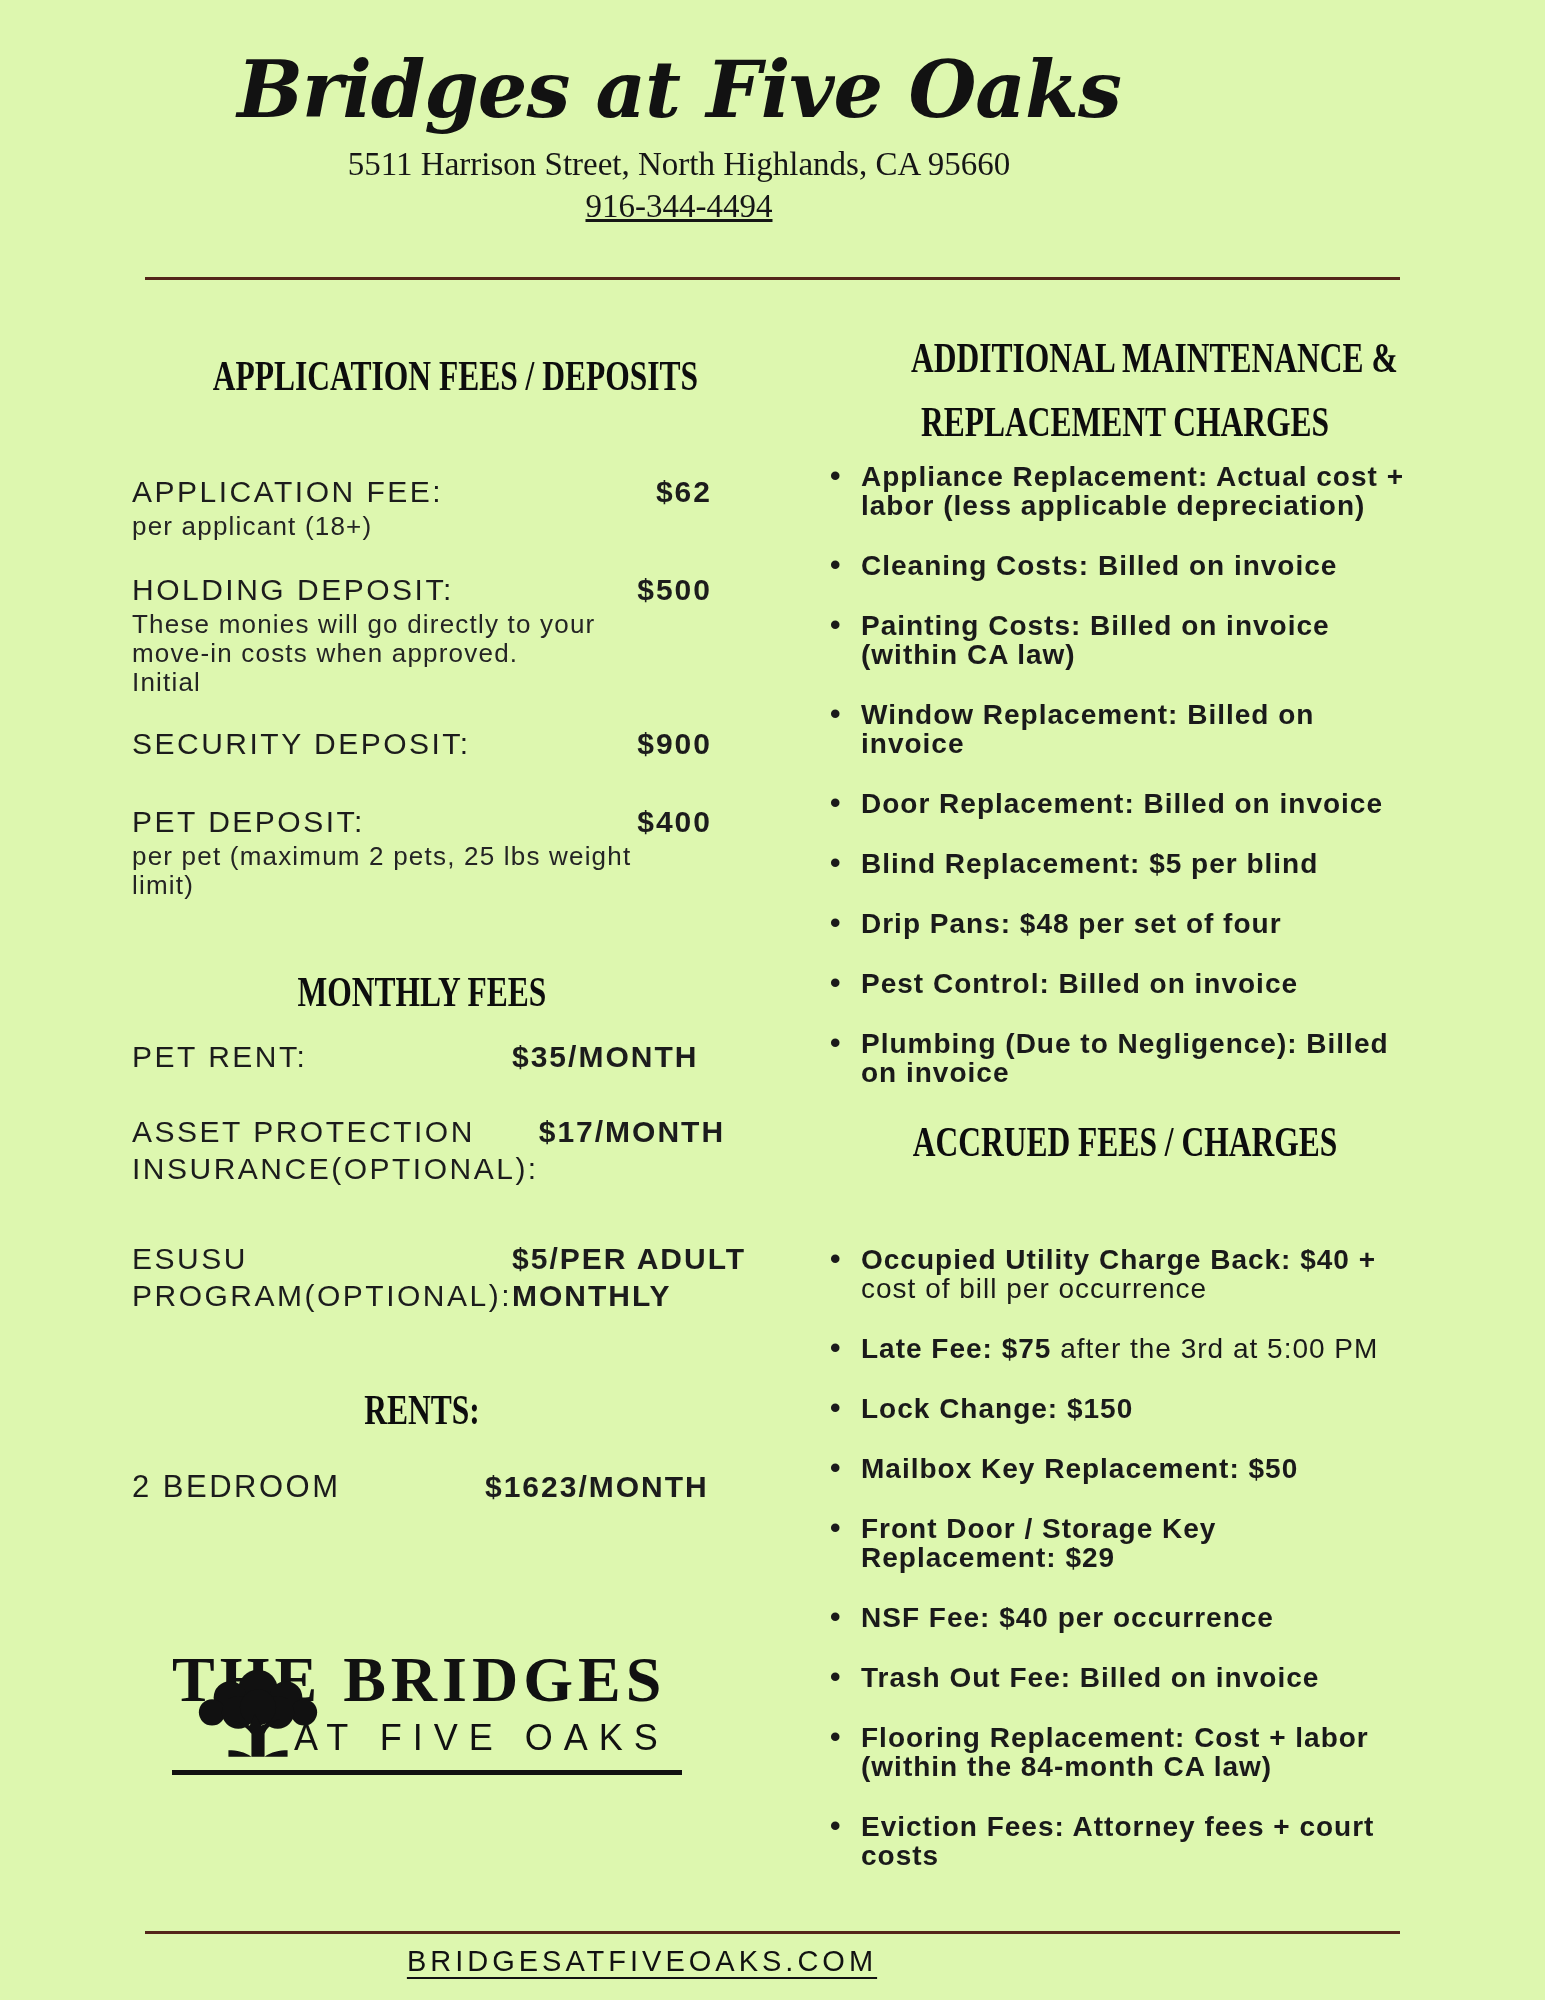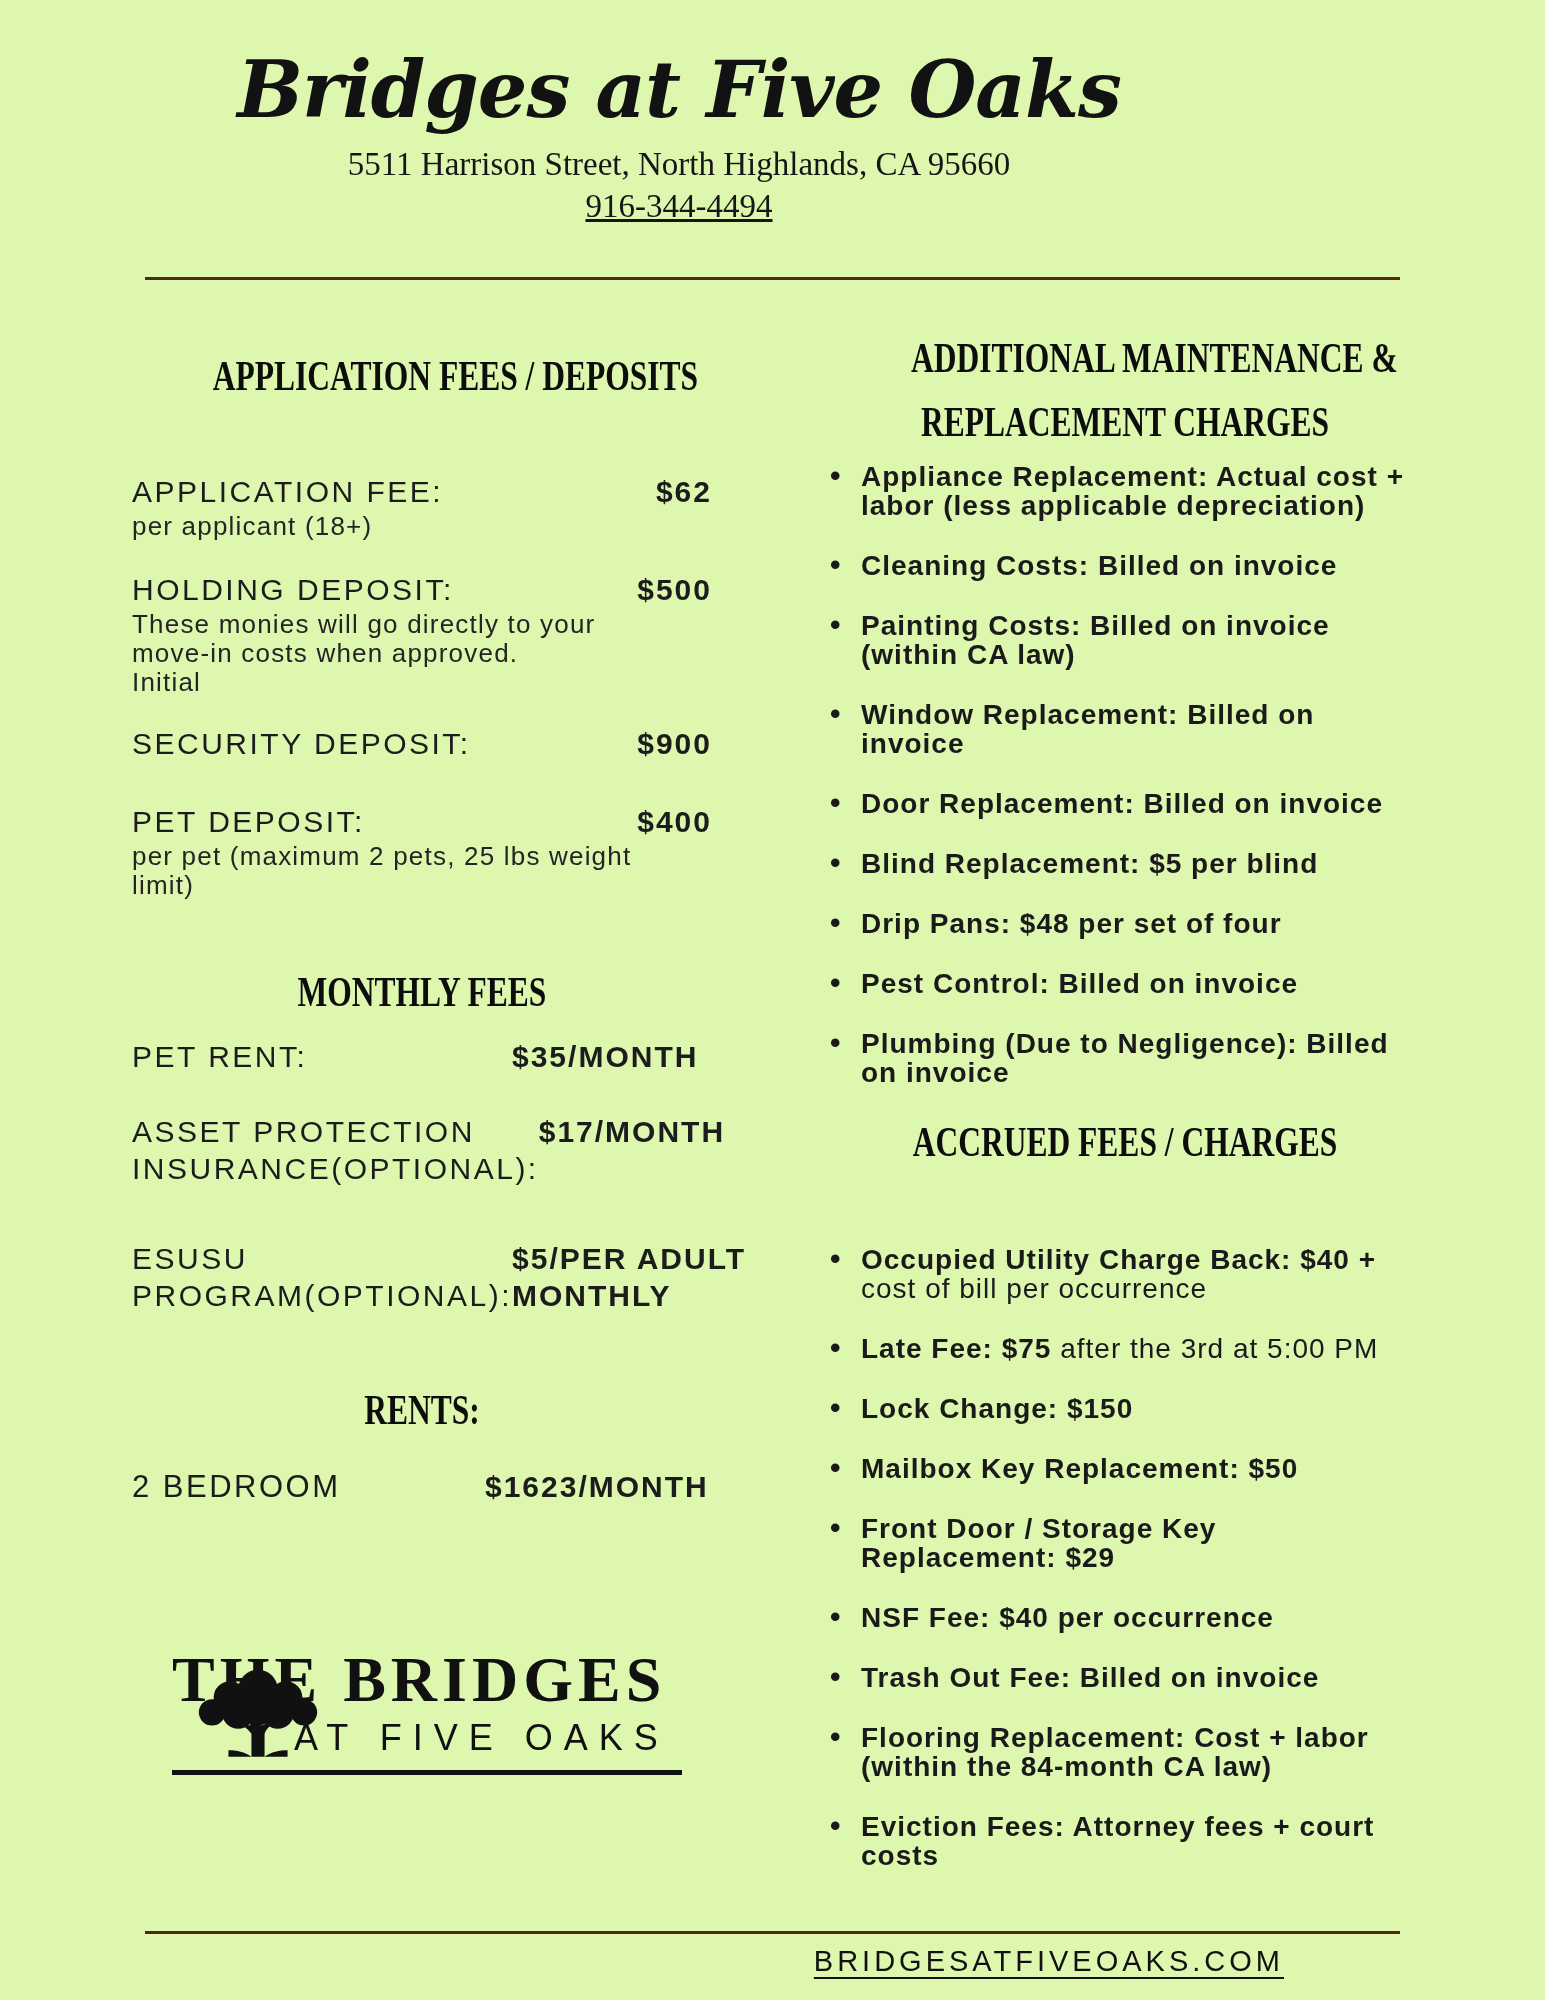--- a/index.html
+++ b/index.html
@@ -106,21 +106,21 @@
     font-size:28px;line-height:29px;letter-spacing:1px;color:#1a1a1a;
   }
   .bullets li::before{
     content:"\2022";position:absolute;left:0;top:-1px;font-size:30px;font-weight:700;
   }
   .bullets .b{font-weight:700;}
   .bullets .r{font-weight:400;}
   .accrued-title{margin-top:0;}
 
   
-  .footer-link-wrap{position:absolute;top:1945px;left:0;width:1284px;text-align:right;}
+  .footer-link-wrap{position:absolute;top:1945px;left:0;width:1284px;text-align:center;}
   .footer-link{
     font-size:29px;letter-spacing:4px;color:#111;
     text-decoration:underline;text-underline-offset:6px;text-decoration-thickness:2px;
   }
 </style>
 </head>
 <body>
 
 <div class="page">
 

